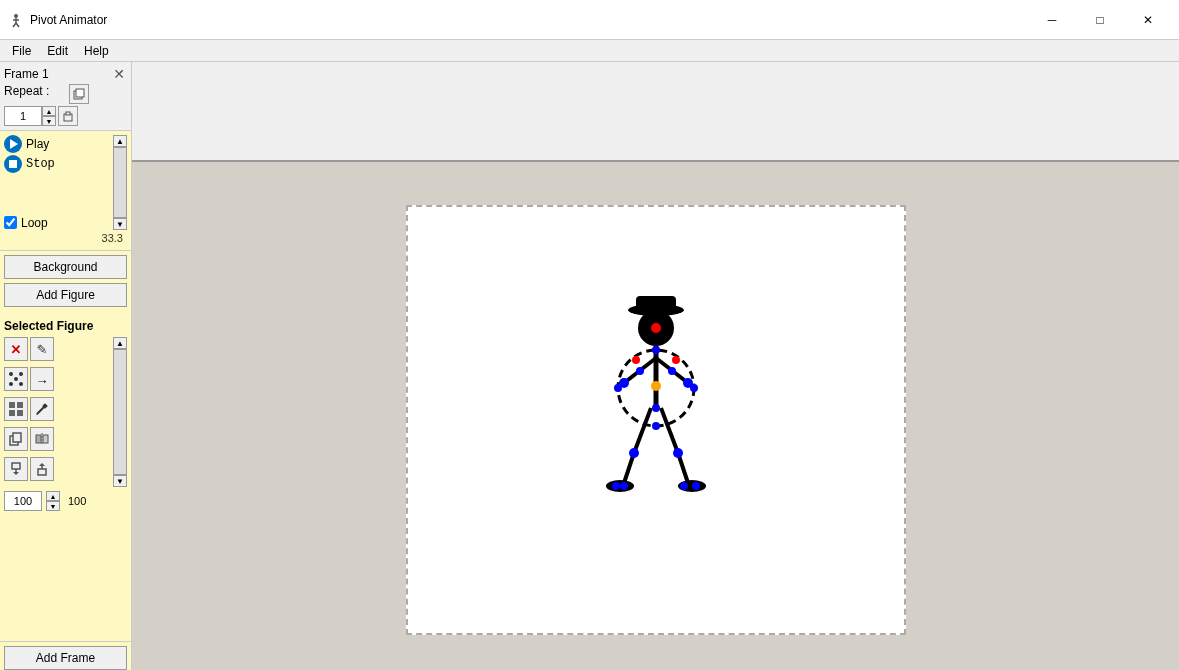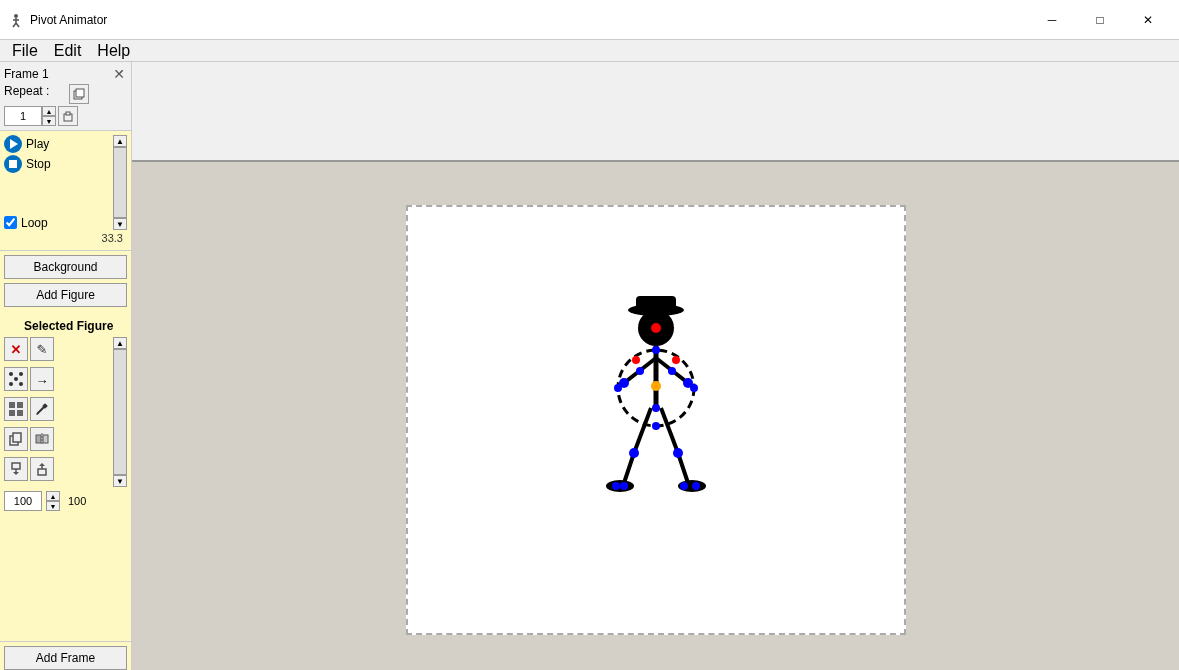--- a/index.html
+++ b/index.html
@@ -51,21 +51,21 @@
       background: #f0f0f0;
       height: 22px;
       display: flex;
       align-items: center;
       padding: 0 4px;
       border-bottom: 1px solid #ccc;
     }
     .menu-item {
       padding: 2px 8px;
       cursor: pointer;
-      font-size: 16px;
+      font-size: 12px;
     }
     .app-body {
       display: flex;
       flex-direction: row;
       height: calc(670px - 54px);
     }
     .left-panel {
       width: 132px;
       background: #fef9c3;
       border-right: 1px solid #ccc;
@@ -219,21 +219,21 @@
       border: 1px solid #999;
       background: #f0f0f0;
       cursor: pointer;
       font-size: 12px;
       margin-bottom: 4px;
     }
     .selected-figure-section {
       padding: 4px;
       flex: 1;
     }
-    .section-title { font-size: 12px; font-weight: bold; margin-bottom: 4px; margin-left: 20px; }
+    .section-title { font-size: 12px; font-weight: bold; margin-bottom: 4px; }
     .tools-grid {
       display: grid;
       grid-template-columns: repeat(2, 24px);
       gap: 2px;
       margin-bottom: 4px;
     }
     .tool-btn {
       width: 24px;
       height: 24px;
       border: 1px solid #999;
@@ -378,21 +378,21 @@
 
     <div class="controls-section">
       <div style="display:flex; ">
         <div style="flex:1;">
           <div class="play-btn-row" style="margin-bottom:2px;">
             <div class="play-circle">
               <div class="play-triangle"></div>
             </div>
             <span>Play</span>
           </div>
-          <div class="play-btn-row" style="margin-bottom:2px;">
+          <div class="play-btn-row" style="margin-bottom:2px;font-family:Liberation Mono, monospace;">
             <div class="stop-circle">
               <div class="stop-square"></div>
             </div>
             <span>Stop</span>
           </div>
           <div class="loop-row">
             <input type="checkbox" class="loop-check" checked="" style="">
             <span>Loop</span>
           </div>
         </div>

